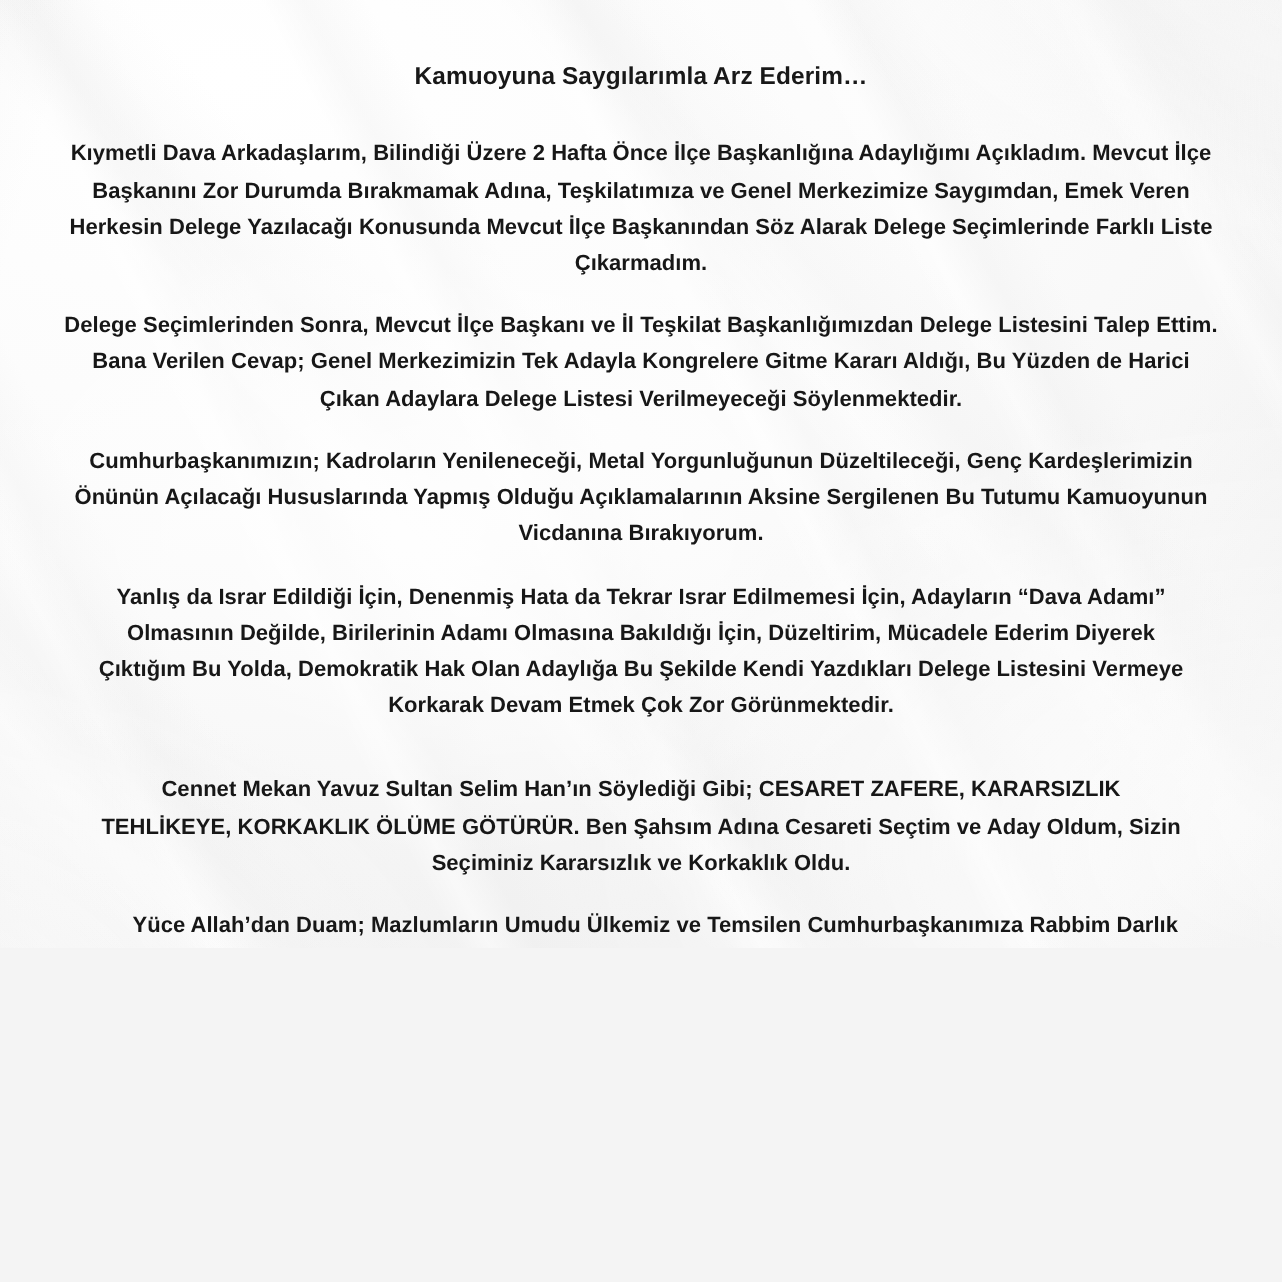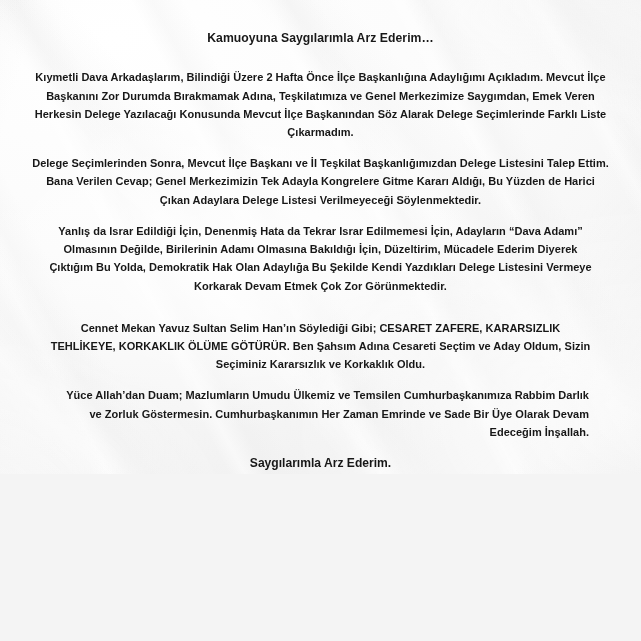--- a/index.html
+++ b/index.html
@@ -153,20 +153,21 @@
   <div class="vignette"></div>
 
   <div class="content">
 
     <h1 class="doc-title">Kamuoyuna Saygılarımla Arz Ederim…</h1>
 
     <p class="para p1">Kıymetli Dava Arkadaşlarım, Bilindiği Üzere 2 Hafta Önce İlçe Başkanlığına Adaylığımı Açıkladım. Mevcut İlçe Başkanını Zor Durumda Bırakmamak Adına, Teşkilatımıza ve Genel Merkezimize Saygımdan, Emek Veren Herkesin Delege Yazılacağı Konusunda Mevcut İlçe Başkanından Söz Alarak Delege Seçimlerinde Farklı Liste Çıkarmadım.</p>
 
     <p class="para p2">Delege Seçimlerinden Sonra, Mevcut İlçe Başkanı ve İl Teşkilat Başkanlığımızdan Delege Listesini Talep Ettim. Bana Verilen Cevap; Genel Merkezimizin Tek Adayla Kongrelere Gitme Kararı Aldığı, Bu Yüzden de Harici Çıkan Adaylara Delege Listesi Verilmeyeceği Söylenmektedir.</p>
 
+    <p class="para p3">Cumhurbaşkanımızın; Kadroların Yenileneceği, Metal Yorgunluğunun Düzeltileceği, Genç Kardeşlerimizin Önünün Açılacağı Hususlarında Yapmış Olduğu Açıklamalarının Aksine Sergilenen Bu Tutumu Kamuoyunun Vicdanına Bırakıyorum.</p>
 
     <p class="para p4">Yanlış da Israr Edildiği İçin, Denenmiş Hata da Tekrar Israr Edilmemesi İçin, Adayların “Dava Adamı” Olmasının Değilde, Birilerinin Adamı Olmasına Bakıldığı İçin, Düzeltirim, Mücadele Ederim Diyerek Çıktığım Bu Yolda, Demokratik Hak Olan Adaylığa Bu Şekilde Kendi Yazdıkları Delege Listesini Vermeye Korkarak Devam Etmek Çok Zor Görünmektedir.</p>
 
     <p class="para p5">Cennet Mekan Yavuz Sultan Selim Han’ın Söylediği Gibi; CESARET ZAFERE, KARARSIZLIK TEHLİKEYE, KORKAKLIK ÖLÜME GÖTÜRÜR. Ben Şahsım Adına Cesareti Seçtim ve Aday Oldum, Sizin Seçiminiz Kararsızlık ve Korkaklık Oldu.</p>
 
     <p class="para p6">Yüce Allah’dan Duam; Mazlumların Umudu Ülkemiz ve Temsilen Cumhurbaşkanımıza Rabbim Darlık ve Zorluk Göstermesin. Cumhurbaşkanımın Her Zaman Emrinde ve Sade Bir Üye Olarak Devam Edeceğim İnşallah.</p>
 
 
     <div class="signoff">
       <p class="signoff-title">Saygılarımla Arz Ederim.</p>

